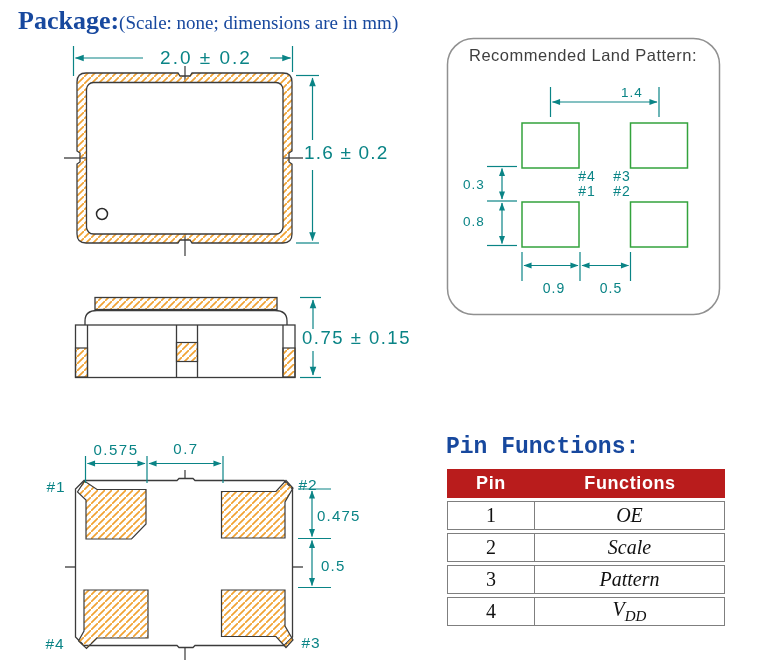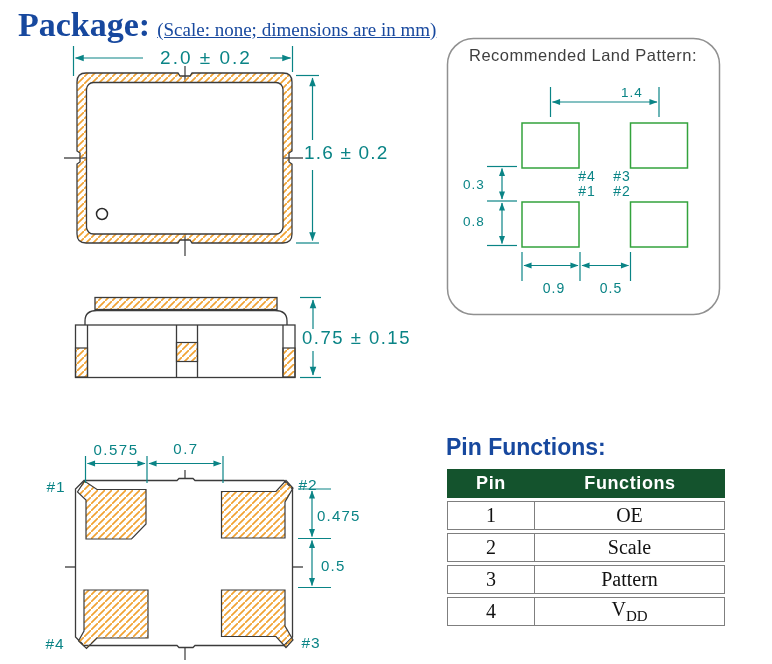--- a/index.html
+++ b/index.html
@@ -6,59 +6,59 @@
   body{
     position:relative;
     width:772px;height:664px;
     background:#ffffff;
     font-family:"Liberation Sans",sans-serif;
     overflow:hidden;
   }
   .doc-header{position:absolute;left:18px;top:6px;white-space:nowrap;}
   .doc-title{
     font-family:"Liberation Serif",serif;
-    font-weight:bold;font-size:34px;color:#17489e;
+    font-weight:bold;font-size:26px;color:#17489e;
   }
   .doc-subtitle{
     font-family:"Liberation Serif",serif;
-    font-size:19px;color:#17489e;margin-left:7px;text-decoration:underline;
+    font-size:19px;color:#17489e;
   }
   svg{position:absolute;}
   svg text{font-family:"Liberation Sans",sans-serif;}
   .dim-line{stroke:#0a8486;stroke-width:1.2;fill:none;}
   .dim-text{fill:#0a8486;}
   .outline{stroke:#3b3b3b;stroke-width:1.3;fill:none;}
   .outline-w{stroke:#3b3b3b;stroke-width:1.3;fill:#ffffff;}
   .centerline{stroke:#555555;stroke-width:1.4;fill:none;}
   .pad-green{stroke:#33a33c;stroke-width:1.5;fill:none;}
   .lp-box{stroke:#909090;stroke-width:1.5;fill:none;}
 
   .pf-title{
     position:absolute;left:446px;top:434px;
-    font-family:Liberation Sans, sans-serif;
+    font-family:Liberation Mono, monospace;
     font-weight:bold;font-size:23px;color:#17489e;
   }
   table.pin-table{
     position:absolute;left:447px;top:466px;width:278px;
     border-collapse:separate;border-spacing:0 3px;
     table-layout:fixed;
   }
   table.pin-table th{
-    background:#14532d;color:#ffffff;
+    background:#b91c1c;color:#ffffff;
     font-family:"Liberation Sans",sans-serif;
     font-weight:bold;font-size:18px;letter-spacing:.6px;
     height:29px;padding:0;text-align:center;
   }
   table.pin-table td{
     font-family:"Liberation Serif",serif;
     font-size:20px;color:#111;text-align:center;
     height:27px;padding:0;
     border:1.4px solid #7f7f7f;background:#fff;
   }
-  table.pin-table td.func{border-left:none;}
+  table.pin-table td.func{border-left:none;font-style:italic;}
   table.pin-table col.c-pin{width:88px;}
   table.pin-table sub{font-size:15px;}
 </style>
 </head>
 <body>
 
 <div class="doc-header">
   <span class="doc-title">Package:</span><span class="doc-subtitle">(Scale: none; dimensions are in mm)</span>
 </div>
 

